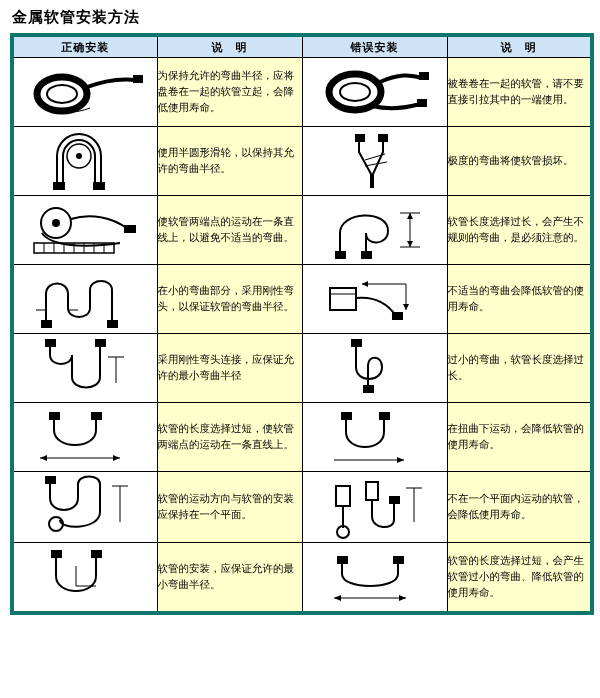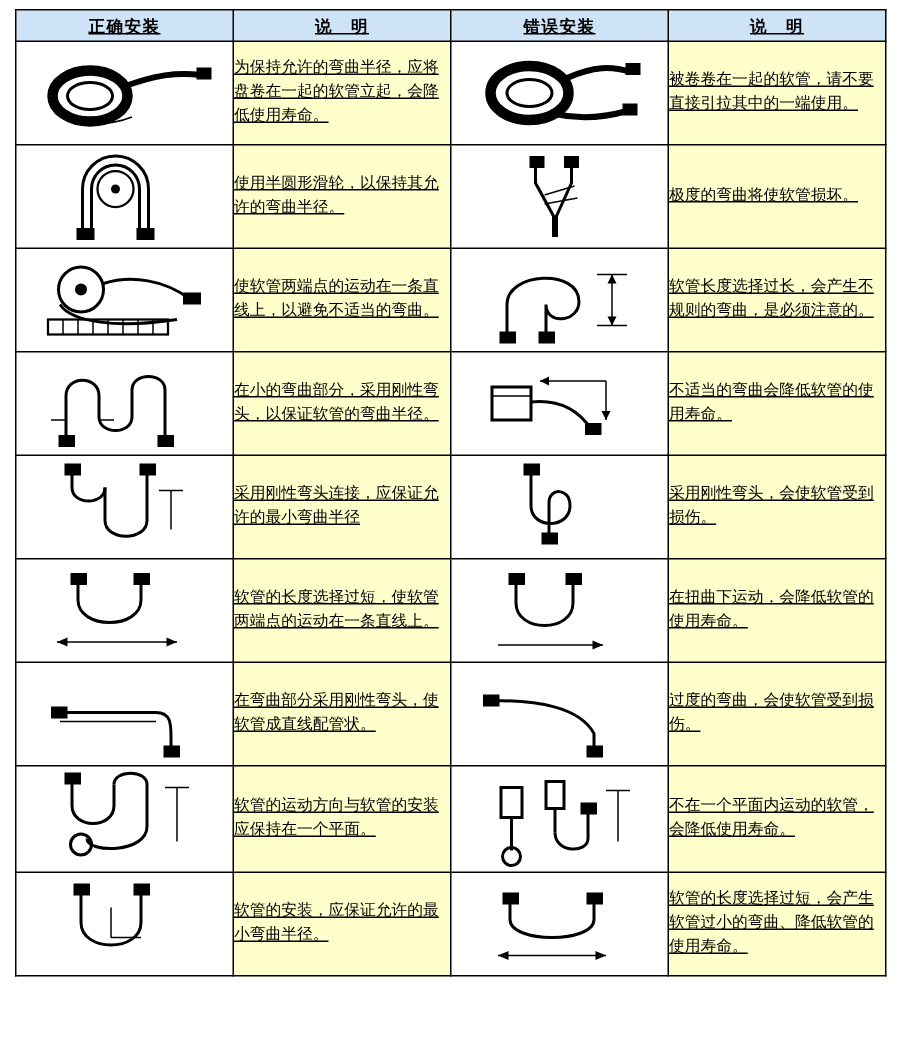--- a/index.html
+++ b/index.html
@@ -25,22 +25,21 @@
     font-size: 15px;
     font-weight: bold;
     letter-spacing: 1px;
     margin: 2px 0 6px 2px;
     color: #000;
   }
   table.hose-table {
     border-collapse: collapse;
     width: 580px;
     table-layout: fixed;
-    border: 1px solid #0f766e;
-    text-decoration: underline;
+    border: 4px solid #0f766e;
   }
   table.hose-table td, table.hose-table th {
     border: 1px solid #000;
     padding: 0;
     vertical-align: middle;
   }
   thead th {
     background: #cfe3f7;
     font-size: 11px;
     font-weight: bold;
@@ -69,20 +68,21 @@
   .st { fill: none; stroke: #000; stroke-width: 2; }
   .st-thin { fill: none; stroke: #000; stroke-width: 1; }
   .st-thick { fill: none; stroke: #000; stroke-width: 4; }
   .fl { fill: #000; stroke: none; }
 </style>
 </head>
 <body>
 
 <div class="page">
 
+  <div class="page-title">金属软管安装方法</div>
 
   <table class="hose-table">
     <colgroup>
       <col class="img-col">
         <col class="txt-col">
         <col class="img-col">
         <col class="txt-col">
     </colgroup>
     <thead>
       <tr>
@@ -236,21 +236,21 @@
         <td class="txt-cell">采用刚性弯头连接，应保证允许的最小弯曲半径</td>
         <td class="img-cell">
           <span>
             <svg width="130" height="62" viewBox="0 0 130 62">
               <path class="st" d="M46 6 L46 30 C 46 46, 72 46, 72 30 C 72 18, 58 18, 58 28 L58 52"></path>
               <rect x="41" y="2" width="11" height="8" fill="#000"></rect>
               <rect x="53" y="48" width="11" height="8" fill="#000"></rect>
             </svg>
           </span>
         </td>
-        <td class="txt-cell">采用刚性弯头，会使软管受到损伤。</td>
+        <td class="txt-cell">过小的弯曲，软管长度选择过长。</td>
       </tr>
 
       <tr>
         <td class="img-cell">
           <span>
             <svg width="130" height="62" viewBox="0 0 130 62">
               <path class="st" d="M34 10 L34 24 C 34 44, 76 44, 76 24 L76 10"></path>
               <rect x="29" y="6" width="11" height="8" fill="#000"></rect>
               <rect x="71" y="6" width="11" height="8" fill="#000"></rect>
               <line class="st-thin" x1="20" y1="52" x2="100" y2="52"></line>
@@ -267,43 +267,20 @@
               <rect x="31" y="6" width="11" height="8" fill="#000"></rect>
               <rect x="69" y="6" width="11" height="8" fill="#000"></rect>
               <line class="st-thin" x1="24" y1="54" x2="94" y2="54"></line>
               <path class="fl" d="M94 54 l-7 -3 v6 z"></path>
             </svg>
           </span>
         </td>
         <td class="txt-cell">在扭曲下运动，会降低软管的使用寿命。</td>
       </tr>
 
-      <tr>
-        <td class="img-cell">
-          <span>
-            <svg width="130" height="62" viewBox="0 0 130 62">
-              <path class="st" d="M22 30 L86 30 C 96 30, 96 38, 96 46 L96 56"></path>
-              <rect x="16" y="26" width="11" height="8" fill="#000"></rect>
-              <rect x="91" y="52" width="11" height="8" fill="#000"></rect>
-              <line class="st-thin" x1="22" y1="36" x2="86" y2="36"></line>
-            </svg>
-          </span>
-        </td>
-        <td class="txt-cell">在弯曲部分采用刚性弯头，使软管成直线配管状。</td>
-        <td class="img-cell">
-          <span>
-            <svg width="130" height="62" viewBox="0 0 130 62">
-              <path class="st" d="M20 22 C 50 22, 78 26, 88 44 L88 56"></path>
-              <rect x="14" y="18" width="11" height="8" fill="#000"></rect>
-              <rect x="83" y="52" width="11" height="8" fill="#000"></rect>
-            </svg>
-          </span>
-        </td>
-        <td class="txt-cell">过度的弯曲，会使软管受到损伤。</td>
-      </tr>
 
       <tr>
         <td class="img-cell">
           <span>
             <svg width="130" height="70" viewBox="0 0 130 70">
               <path class="st" d="M30 8 L30 26 C 30 42, 58 42, 58 26 L58 12"></path>
               <path class="st" d="M58 12 C 58 2, 80 2, 80 12 L80 40 C 80 58, 40 58, 40 48"></path>
               <circle cx="36" cy="52" r="7" fill="none" stroke="#000" stroke-width="2"></circle>
               <rect x="25" y="4" width="11" height="8" fill="#000"></rect>
               <line class="st-thin" x1="92" y1="14" x2="108" y2="14"></line>

